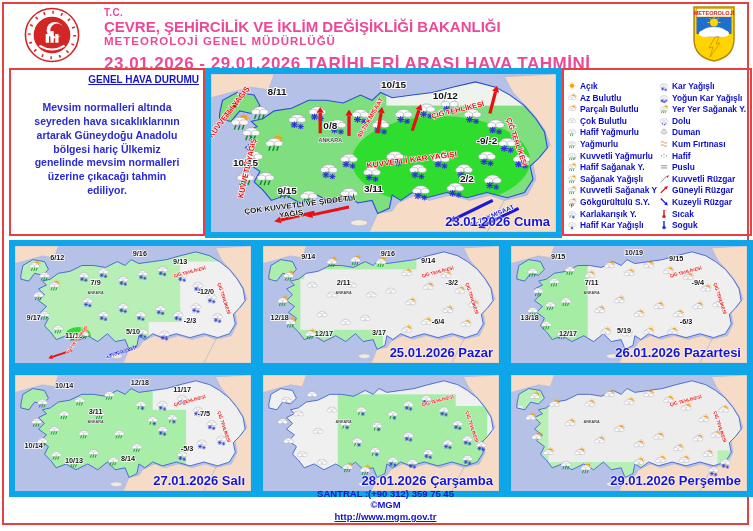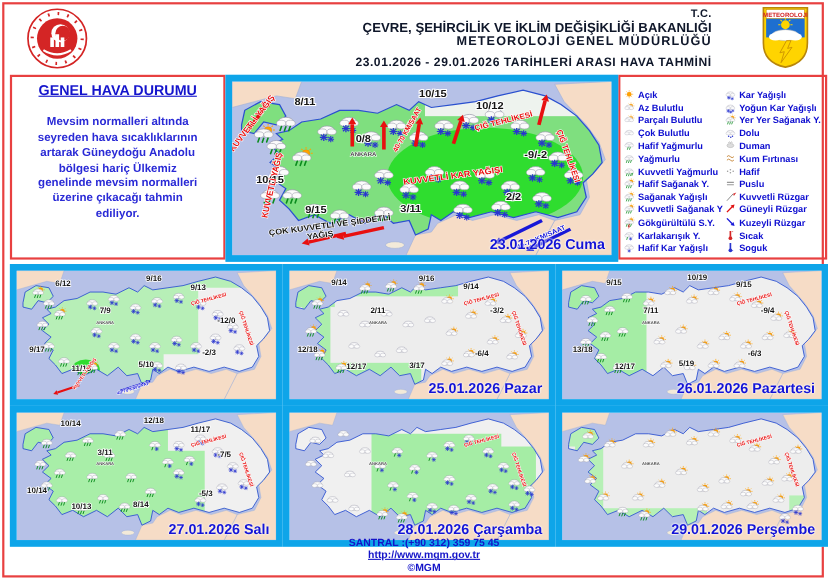--- a/index.html
+++ b/index.html
@@ -2,28 +2,28 @@
 <html><head>
 <meta charset="utf-8">
 <style>
   html,body{margin:0;padding:0;}
   body{width:753px;height:531px;background:#fff;font-family:"Liberation Sans",sans-serif;position:relative;overflow:hidden;}
   .page{position:absolute;left:2px;top:2px;width:747px;height:523px;border:2px solid #e84040;box-sizing:border-box;background:#fff;}
   
   .hdr{position:absolute;left:0;top:0;right:0;height:62px;}
   .logo-left{position:absolute;left:10px;top:2px;width:76px;height:58px;}
   .logo-right{position:absolute;right:3px;top:1px;width:60px;height:60px;}
-  .titles{position:absolute;left:100px;right:100px;top:3px;text-align:right;color:#0f172a;font-weight:bold;}
+  .titles{position:absolute;left:100px;right:100px;top:3px;text-align:left;color:#ec4899;font-weight:bold;}
   .t1{font-size:10px;letter-spacing:0.3px;}
-  .t2{font-size:12px;}
+  .t2{font-size:15px;}
   .t3{font-size:11.5px;letter-spacing:1px;}
-  .dr{margin-top:7px;font-size:11px;letter-spacing:0.5px;}
+  .dr{margin-top:7px;font-size:17px;letter-spacing:0.5px;}
   
   .outlook{position:absolute;left:5px;top:64px;width:196px;height:168px;border:2px solid #e84040;box-sizing:border-box;padding:3px 4px;text-align:center;}
-  .outlook h2{margin:1px 0 4px 0;font-size:13px;color:#1414cc;text-decoration:underline;}
+  .outlook h2{margin:1px 0 4px 0;font-size:10px;color:#1414cc;text-decoration:underline;text-align:right;}
   .outlook p{margin:16px;font-size:10.5px;line-height:1.32;font-weight:bold;color:#2a2ad6;}
   .legend{position:absolute;left:558px;top:64px;width:190px;height:168px;border:2px solid #e84040;box-sizing:border-box;display:flex;padding:2px 1px;}
   .leg-col{flex:1;display:flex;flex-direction:column;justify-content:flex-end;padding:1px 1px;min-width:0;}
   .leg-item{display:flex;align-items:center;height:11.6px;color:#0d0dd0;font-weight:bold;font-size:8.4px;white-space:nowrap;}
   .leg-item svg{width:12px;height:12px;margin-right:2px;flex:none;}
   .map-panel{position:absolute;border:6px solid #0ea5e9;box-sizing:border-box;background:#7dd3fc;overflow:hidden;}
   .map-panel svg.mapcv{position:absolute;left:0;top:0;width:100%;height:100%;}
   .slot-large{left:201px;top:64px;width:357px;height:170px;}
   .slot-r2c1{left:5px;top:236px;width:248px;height:129px;}
   .slot-r2c2{left:253px;top:236px;width:248px;height:129px;}
@@ -3714,17 +3714,17 @@
           <text class="citylbl" x="82" y="49.5" text-anchor="middle" font-size="3.8">ANKARA</text>
           <text class="ann" text-anchor="middle" transform="translate(178,28) rotate(-15)" font-size="4.6" fill="#e81010">ÇIĞ TEHLİKESİ</text>
           <text class="ann" text-anchor="middle" transform="translate(211,54) rotate(72)" font-size="4.6" fill="#e81010">ÇIĞ TEHLİKESİ</text>
         </svg>
         <div class="date-label">29.01.2026 Perşembe</div>
       </section>
     </div>
 
   <footer class="ftr">
     <div>SANTRAL :(+90 312) 359 75 45</div>
+    <div>©MGM</div>
     <div><a>http://www.mgm.gov.tr</a></div>
-    <div>©MGM</div>
   </footer>
 
 </div>
 
 </body></html>

